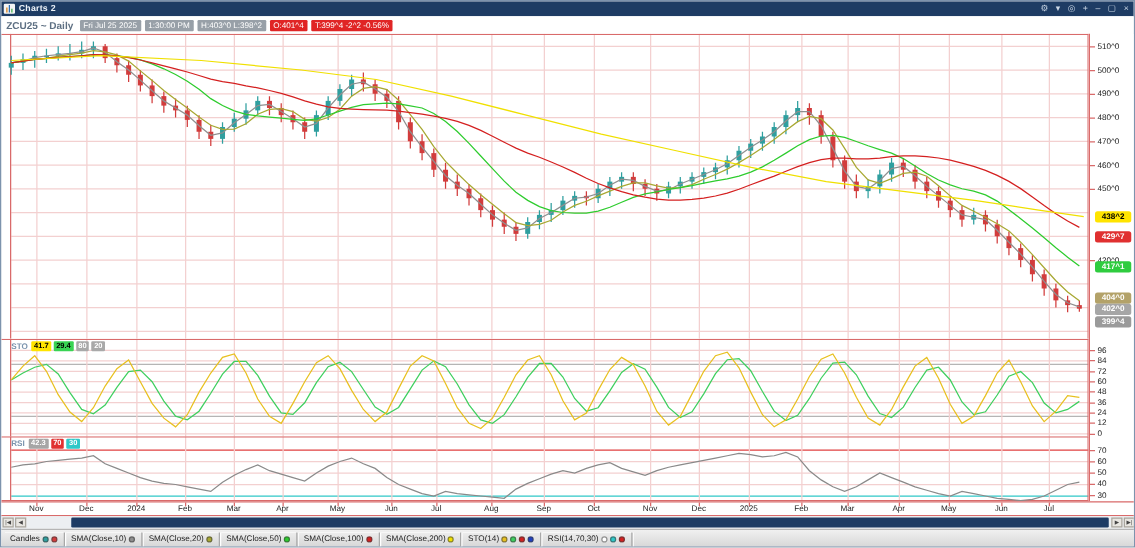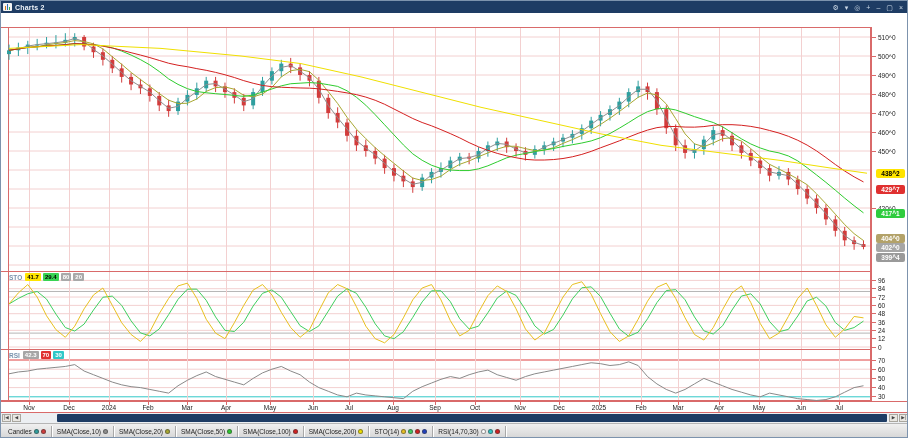--- a/index.html
+++ b/index.html
@@ -60,20 +60,28 @@
       <span>⚙</span>
       <span>▾</span>
       <span>◎</span>
       <span>+</span>
       <span>–</span>
       <span>▢</span>
       <span>×</span>
     </span>
   </div>
 
+  <div class="infobar">
+    <span class="symbol">ZCU25 ~ Daily</span>
+    <span class="chip">Fri Jul 25 2025</span>
+    <span class="chip">1:30:00 PM</span>
+    <span class="chip">H:403^0  L:398^2</span>
+    <span class="chip red">O:401^4</span>
+    <span class="chip red">T:399^4  -2^2  -0.56%</span>
+  </div>
 
   <svg id="price-svg" class="pane">
       <line x1="8" y1="10" x2="870" y2="10" stroke="#f3d0d0" stroke-width="1"></line>
       <line x1="8" y1="29" x2="870" y2="29" stroke="#f3d0d0" stroke-width="1"></line>
       <line x1="8" y1="48" x2="870" y2="48" stroke="#f3d0d0" stroke-width="1"></line>
       <line x1="8" y1="67" x2="870" y2="67" stroke="#f3d0d0" stroke-width="1"></line>
       <line x1="8" y1="86" x2="870" y2="86" stroke="#f3d0d0" stroke-width="1"></line>
       <line x1="8" y1="105" x2="870" y2="105" stroke="#f3d0d0" stroke-width="1"></line>
       <line x1="8" y1="124" x2="870" y2="124" stroke="#f3d0d0" stroke-width="1"></line>
       <line x1="8" y1="143" x2="870" y2="143" stroke="#f3d0d0" stroke-width="1"></line>

